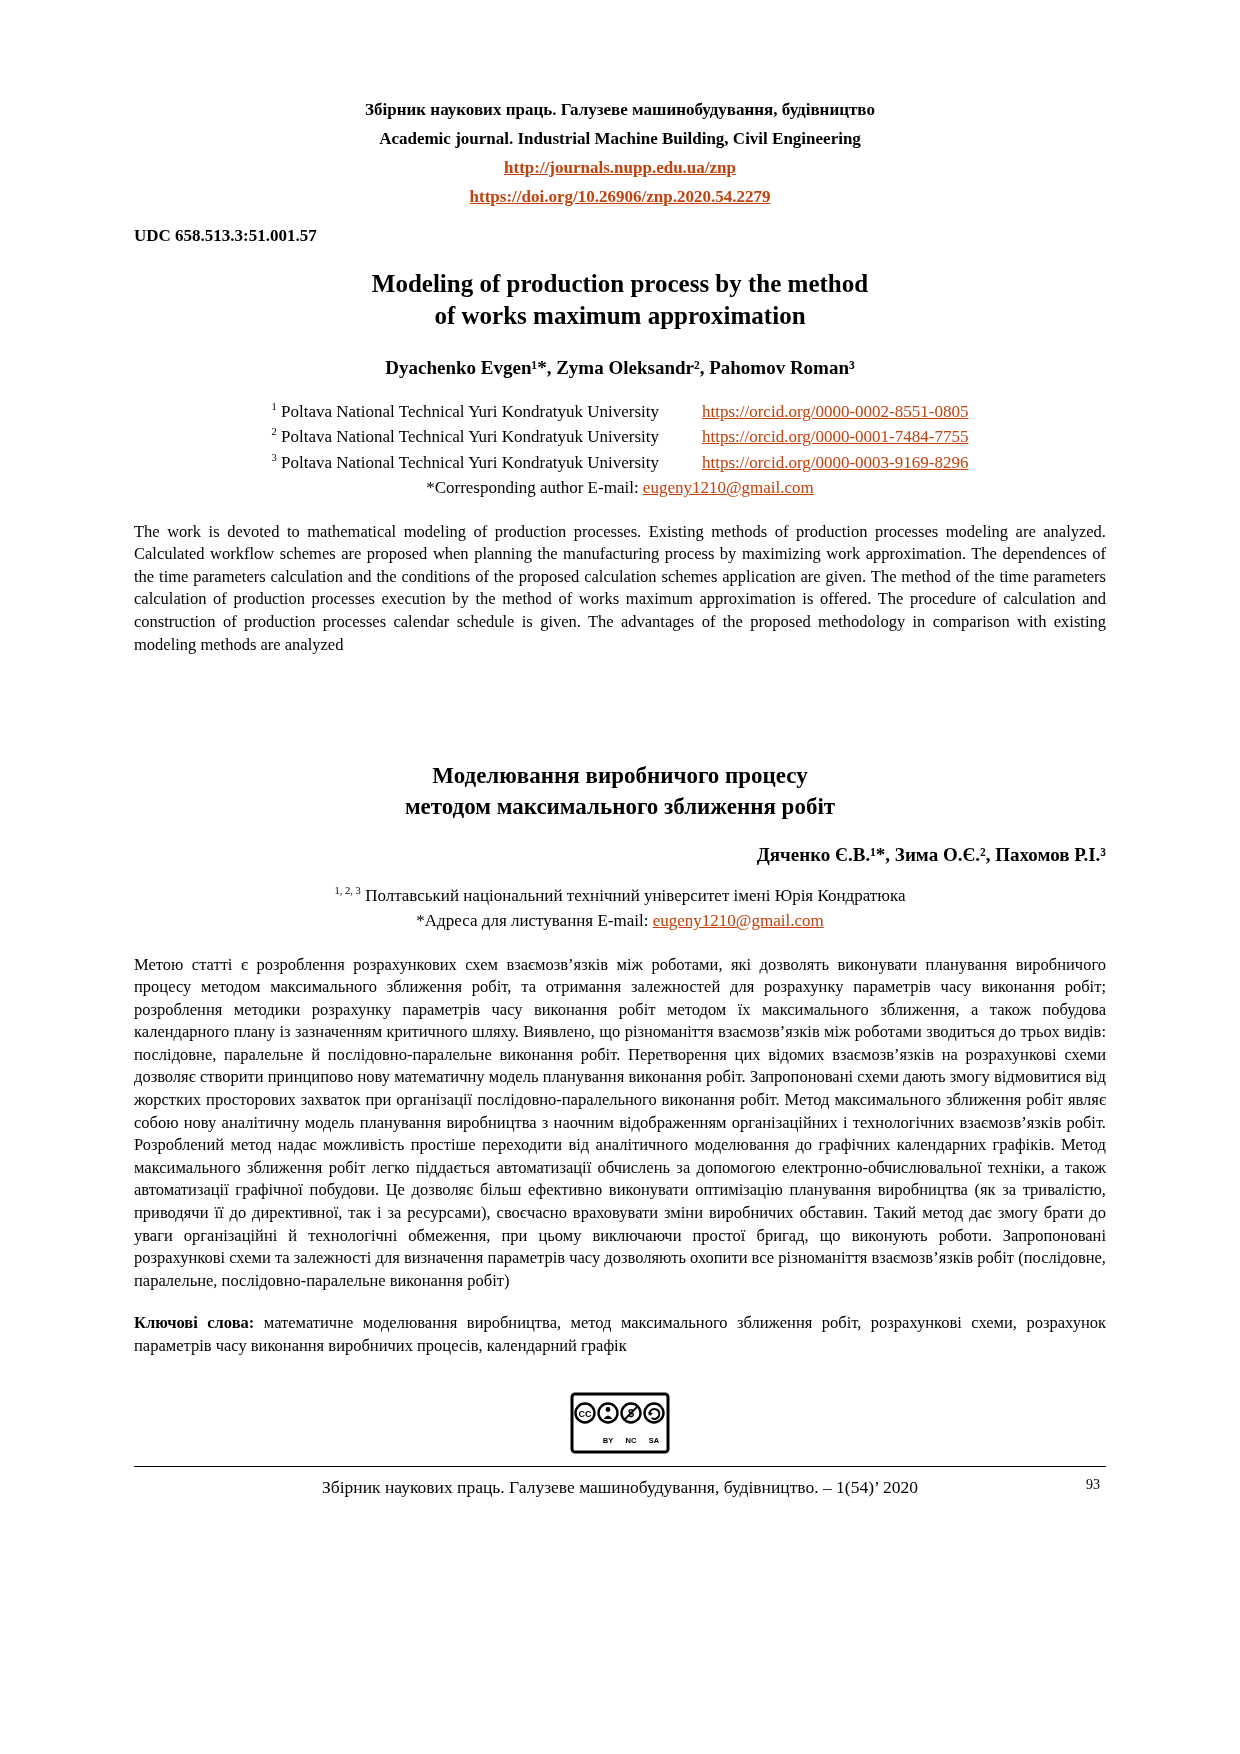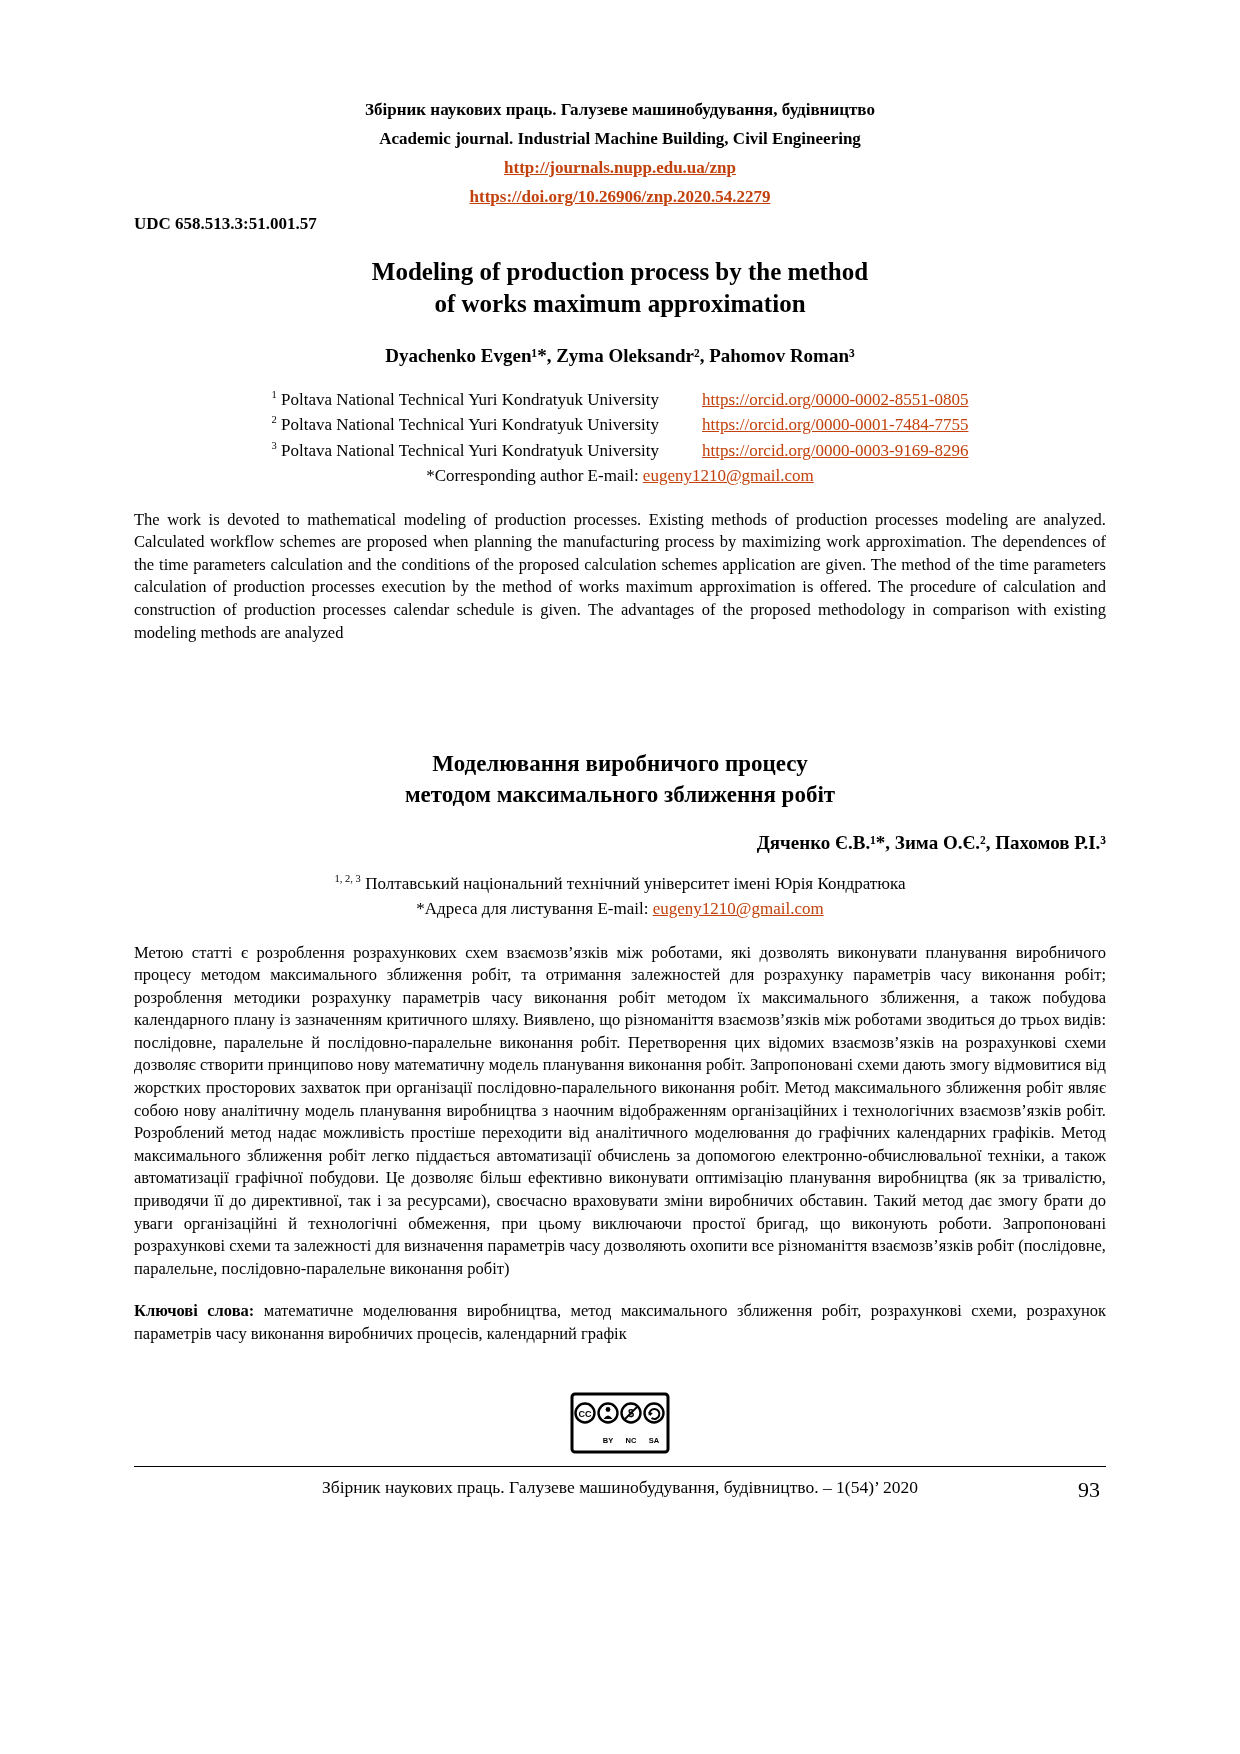--- a/index.html
+++ b/index.html
@@ -13,21 +13,21 @@
     color: #000000;
     font-family: "Liberation Serif", serif;
     font-size: 17px;
     overflow: hidden;
   }
   .content { padding: 96px 134px 0 134px; }
   .center { text-align: center; }
   .bold { font-weight: bold; }
   .link { color: #c2410c; text-decoration: underline; cursor: pointer; }
   .journal-header p { line-height: 1.7; font-size: 17px; }
-  .udc { margin-top: 2px; font-weight: bold; font-size: 17px; text-align: left; }
+  .udc { margin-top: 14px; font-weight: bold; font-size: 17px; text-align: left; }
   .article-title { margin-top: 22px; font-size: 25px; font-weight: bold; line-height: 1.3; text-align: center; }
   .authors { margin-top: 24px; font-size: 19px; font-weight: bold; text-align: center; }
   .affiliations { margin-top: 20px; font-size: 17px; line-height: 1.5; }
   .affil-row { display: flex; justify-content: center; gap: 43px; }
   .affil-row .affil-name { white-space: nowrap; }
   .corresponding { text-align: center; font-size: 17px; line-height: 1.5; }
   .abstract { margin-top: 20px; font-size: 16.5px; line-height: 1.37; text-align: justify; }
   .keywords { margin-top: 20px; font-size: 16.5px; line-height: 1.37; text-align: justify; }
   .uk-section { margin-top: 104px; }
   .uk-title { font-size: 23px; font-weight: bold; line-height: 1.35; text-align: center; }
@@ -44,21 +44,21 @@
   }
   .footer {
     position: absolute;
     left: 134px;
     right: 134px;
     top: 1466px;
     border-top: 1.5px solid #000;
     padding-top: 10px;
   }
   .footer-inner { position: relative; text-align: center; font-size: 17.5px; }
-  .page-number { position: absolute; right: 6px; top: 0; font-size: 22px; }
+  .page-number { position: absolute; right: 6px; top: 0; font-size: 14px; }
 </style>
 </head>
 <body>
 
 <div class="page">
   <div class="content">
 
     <header class="journal-header center">
       <p class="bold">Збірник наукових праць. Галузеве машинобудування, будівництво</p>
       <p class="bold">Academic journal. Industrial Machine Building, Civil Engineering</p>

